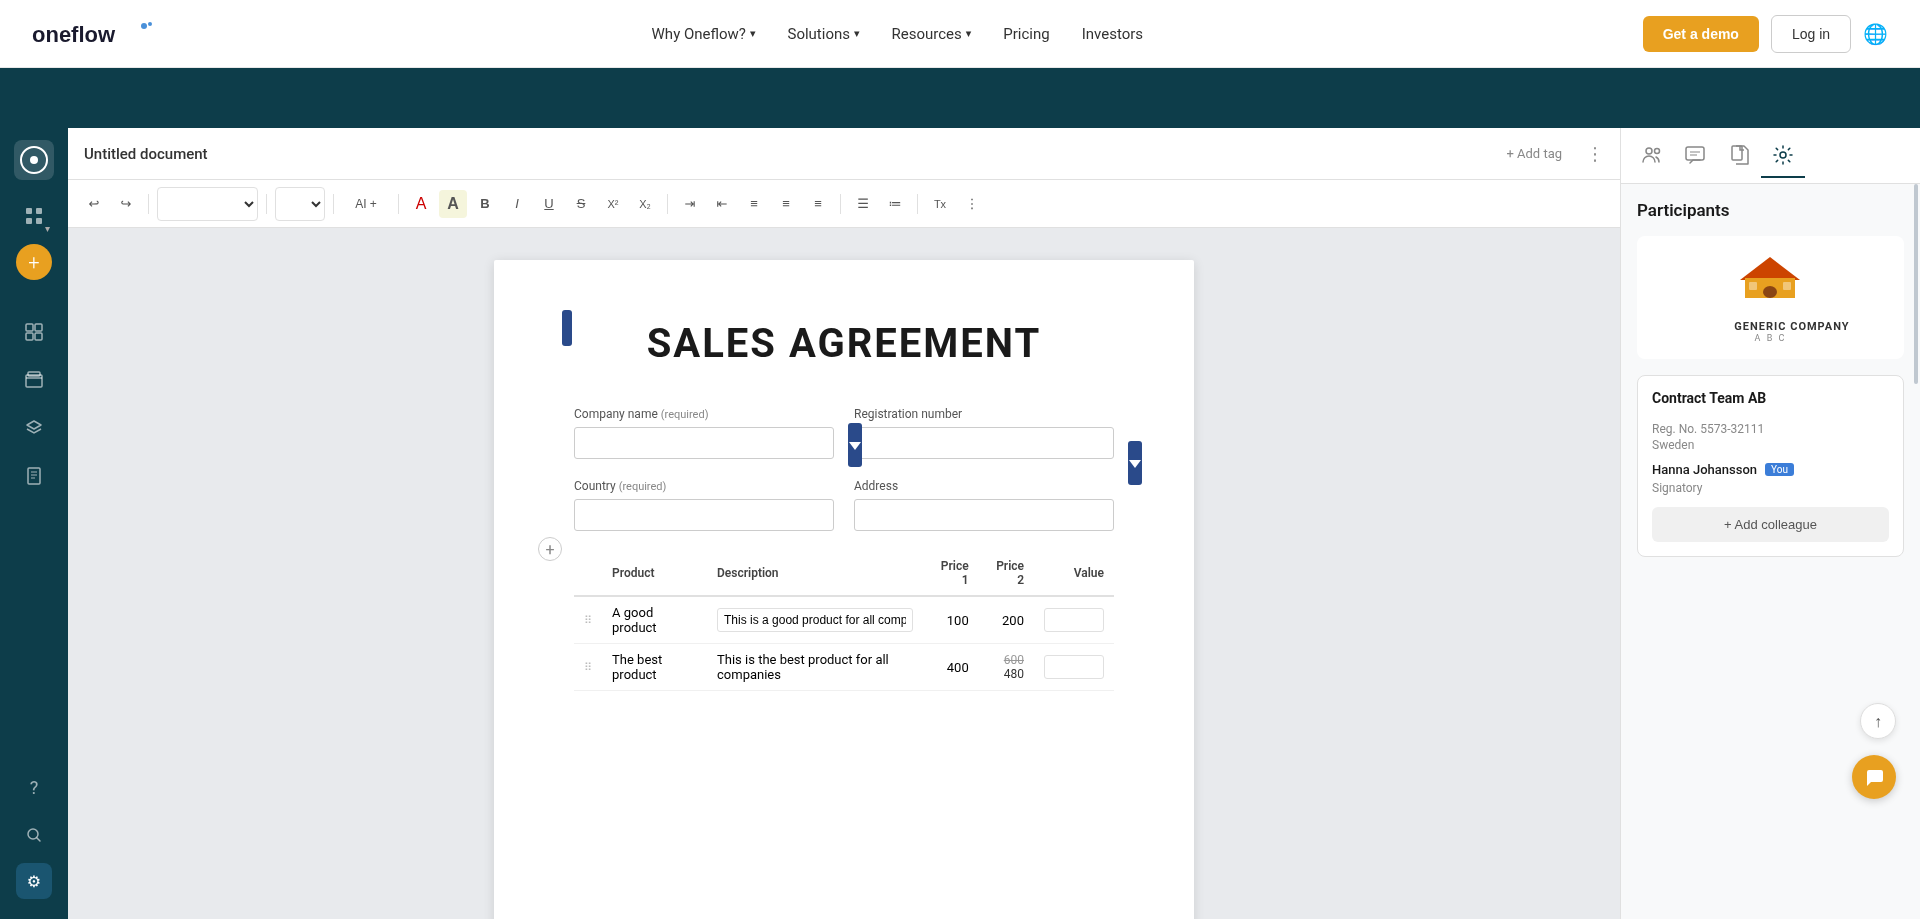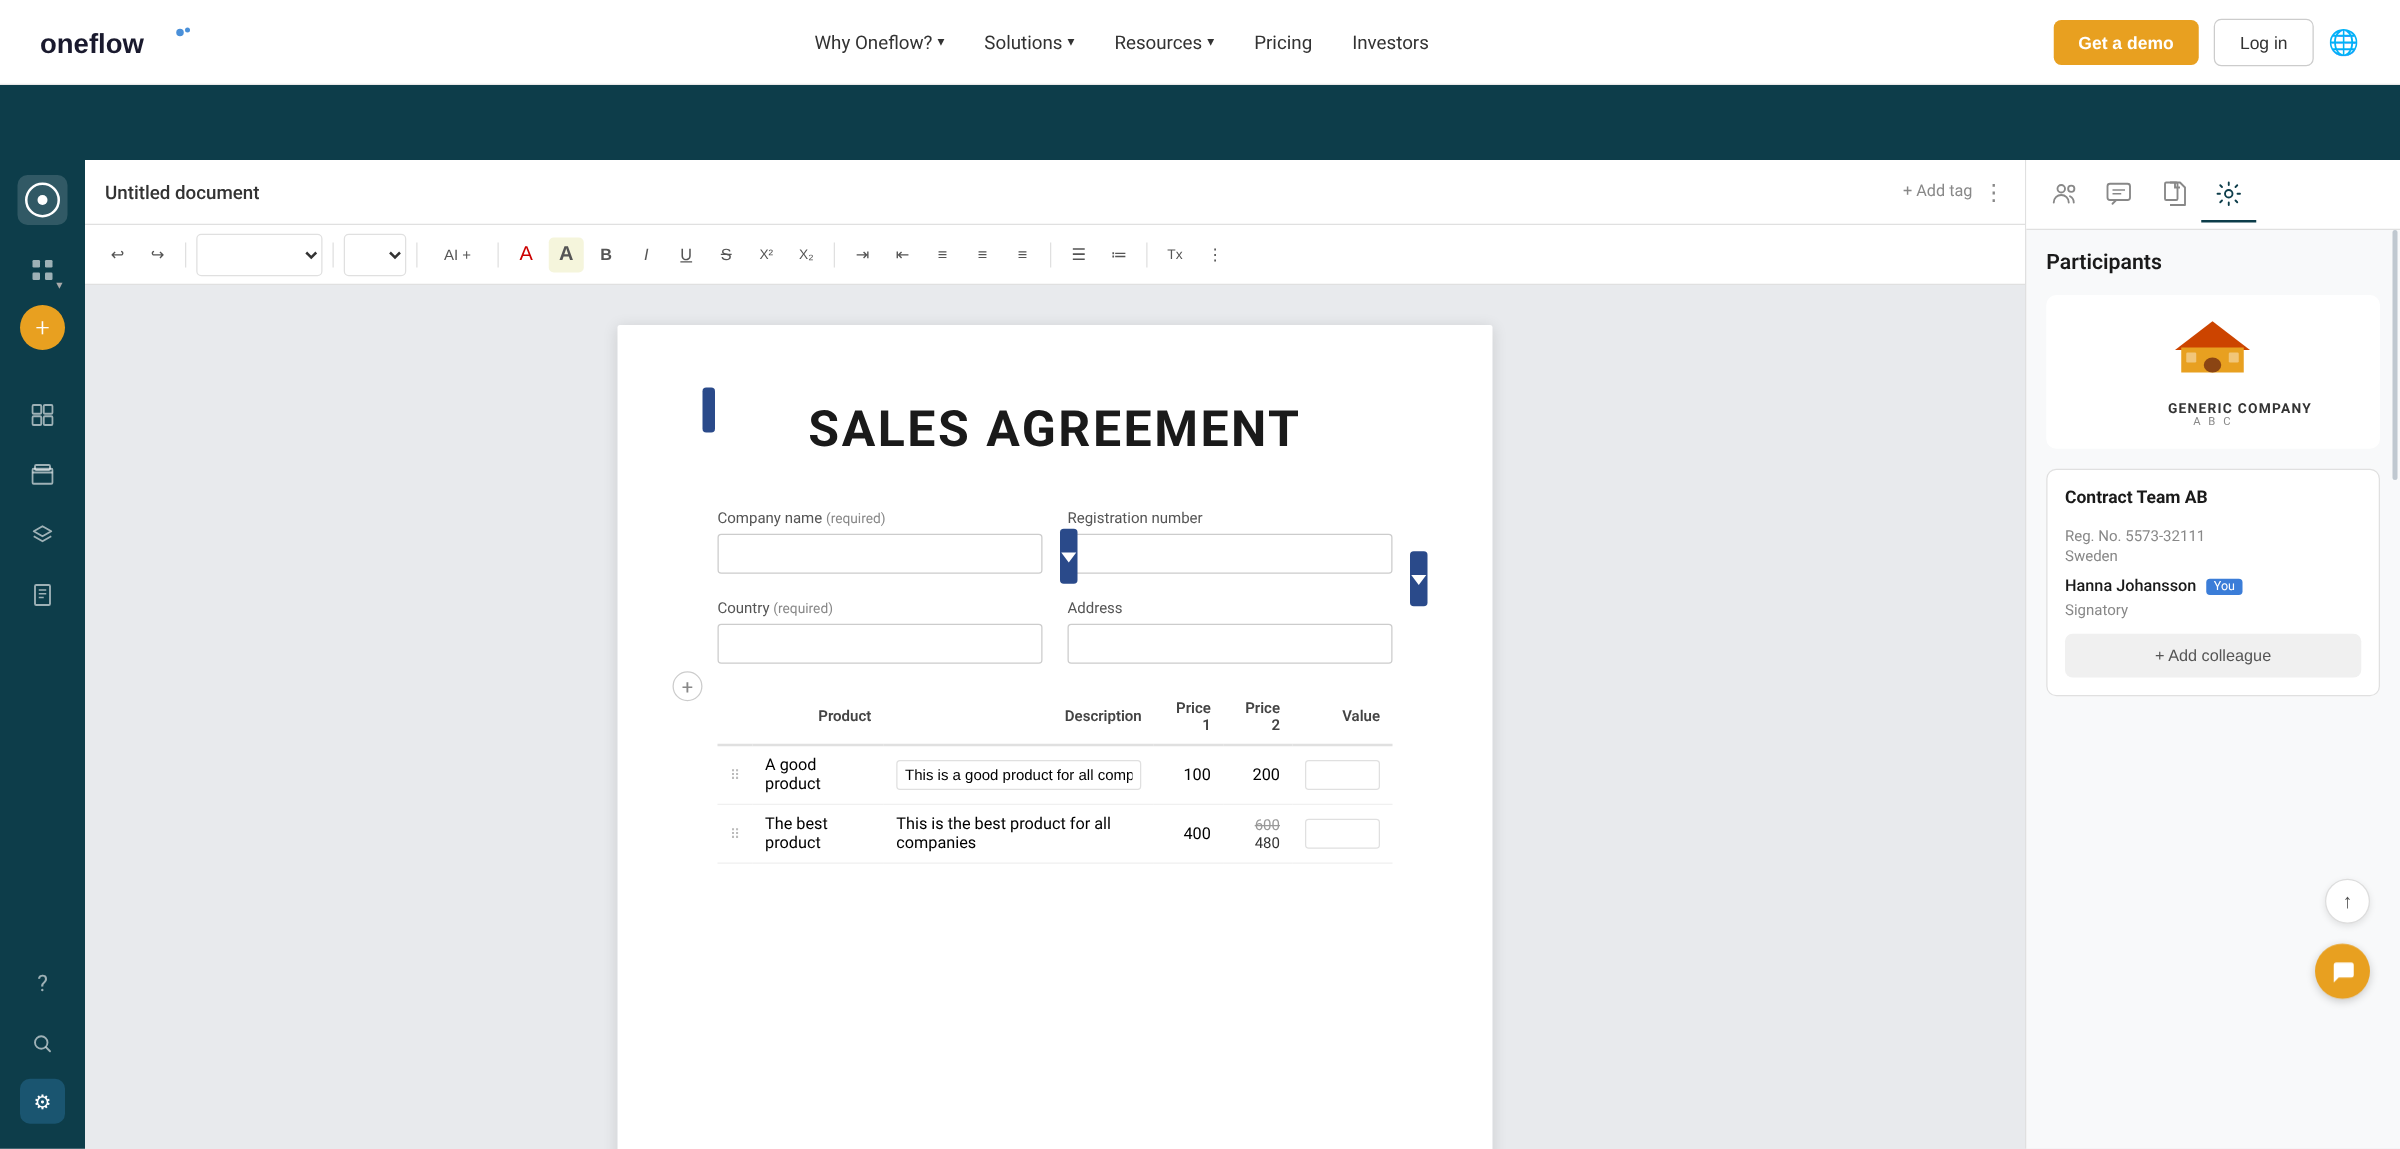--- a/index.html
+++ b/index.html
@@ -81,21 +81,21 @@
     .toolbar-underline { text-decoration: underline; }
     .toolbar-strike { text-decoration: line-through; }
 
     
     .doc-header {
       height: 52px; background: #fff; border-bottom: 1px solid #e0e0e0;
       display: flex; align-items: center; justify-content: space-between;
       padding: 0 16px; flex-shrink: 0;
     }
     .doc-title { font-size: 15px; color: #333; font-weight: 500; }
-    .doc-header-actions { display: flex; align-items: center; gap: 8px; }
+    .doc-header-actions { display: flex; align-items: center; gap: 24px; }
     .add-tag-btn { font-size: 13px; color: #888; cursor: pointer; }
     .more-btn { color: #888; cursor: pointer; font-size: 18px; }
 
     
     .doc-canvas {
       flex: 1; overflow-y: auto; display: flex; justify-content: center;
       padding: 32px 24px; background: #e8eaed;
     }
     .doc-paper {
       width: 700px; background: #fff; box-shadow: 0 2px 12px rgba(0,0,0,0.12);
@@ -108,21 +108,21 @@
     .form-grid { display: grid; grid-template-columns: 1fr 1fr; gap: 20px; margin-bottom: 20px; }
     .form-field label { display: block; font-size: 12px; color: #555; margin-bottom: 6px; }
     .form-field label span { color: #888; font-size: 11px; }
     .form-input {
       width: 100%; height: 32px; border: 1px solid #ccc; border-radius: 3px;
       padding: 0 8px; font-size: 13px;
     }
 
     
     .product-table { width: 100%; border-collapse: collapse; margin-top: 20px; font-size: 13px; }
-    .product-table th { text-align: right; padding: 8px 10px; color: #444; font-weight: 600; border-bottom: 2px solid #e0e0e0; font-size: 12px; }
+    .product-table th { text-align: left; padding: 8px 10px; color: #444; font-weight: 600; border-bottom: 2px solid #e0e0e0; font-size: 12px; }
     .product-table th.right { text-align: right; }
     .product-table td { padding: 8px 10px; border-bottom: 1px solid #f0f0f0; vertical-align: middle; }
     .product-table td input { width: 100%; border: 1px solid #e0e0e0; border-radius: 3px; padding: 4px 6px; font-size: 12px; }
     .product-table .drag-dots { color: #bbb; font-size: 11px; cursor: grab; }
     .strikethrough { text-decoration: line-through; color: #999; font-size: 12px; }
     .price-new { font-size: 12px; color: #333; }
 
     
     .right-sidebar {
       width: 300px; background: #f8f9fa; border-left: 1px solid #e0e0e0;

